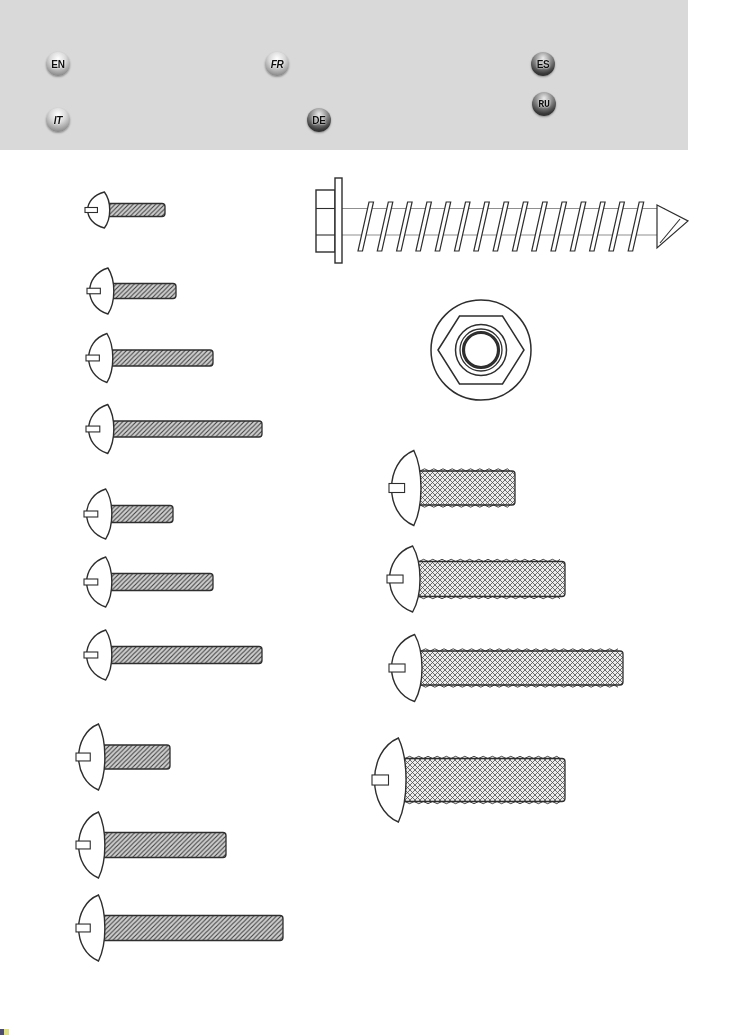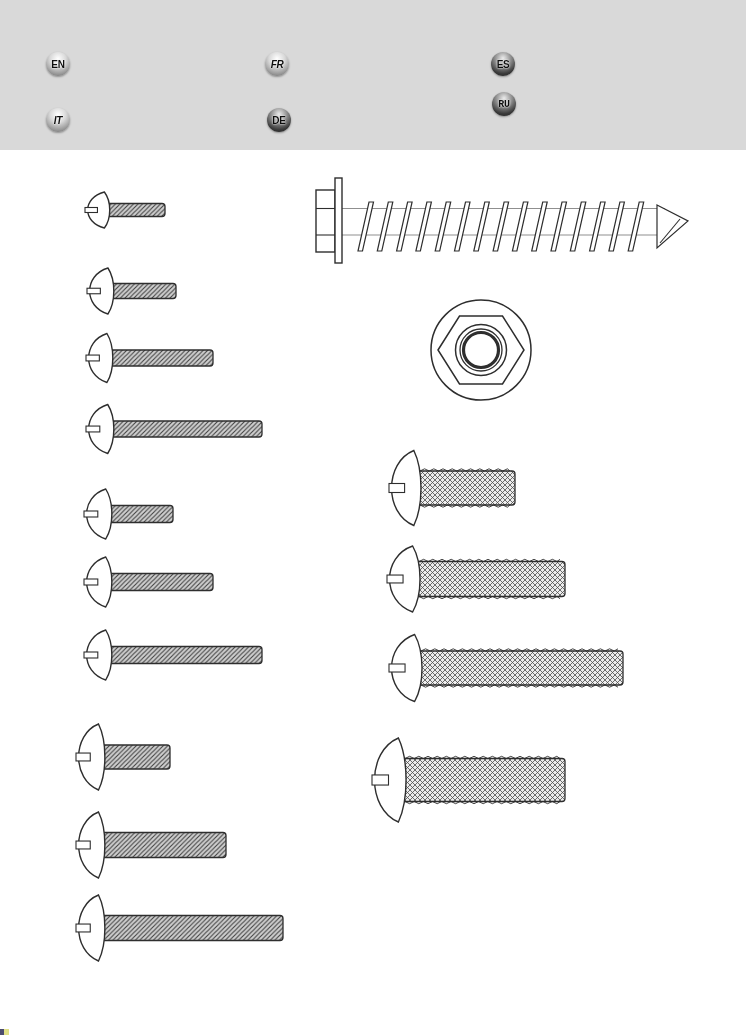--- a/index.html
+++ b/index.html
@@ -2,35 +2,36 @@
 <html><head>
 <meta charset="utf-8">
 <style>
   html,body{margin:0;padding:0;}
   body{
     width:746px;height:1035px;position:relative;overflow:hidden;
     background:#ffffff;
     font-family:"Liberation Sans", sans-serif;
   }
   .header-band{
-    position:absolute;left:0;top:0;width:746px;height:150px;
+    position:absolute;left:0;top:0;width:688px;height:150px;
   }
   .lang-badge{
     position:absolute;width:24px;height:24px;border-radius:50%;
     display:flex;align-items:center;justify-content:center;
     font-size:10px;font-weight:700;color:#0d0d0d;letter-spacing:-0.3px;
     text-shadow:0 0 2px #ffffff,0 0 1px #ffffff;
     box-shadow:0 1px 2px rgba(0,0,0,0.35);
     transform:translate(-50%,-50%);
   }
   .lang-badge.light{
     background:radial-gradient(circle at 50% 28%, #ffffff 0%, #d8d8d8 38%, #8e8e8e 78%, #5a5a5a 100%);
   }
   .lang-badge.dark{
     background:radial-gradient(circle at 50% 26%, #ececec 0%, #9d9d9d 32%, #3a3a3a 72%, #1d1d1d 100%);
+    margin-left:40px;
   }
   #parts-svg{position:absolute;left:0;top:0;}
   .scan-artifact{position:absolute;pointer-events:none;}
 </style>
 </head>
 <body>
 
 <div class="header-band" id="header-band" style="background: rgb(217, 217, 217); height: 150px;">
     <div class="lang-badge light" style="left: 58px; top: 64px;">
       <span>EN</span>

